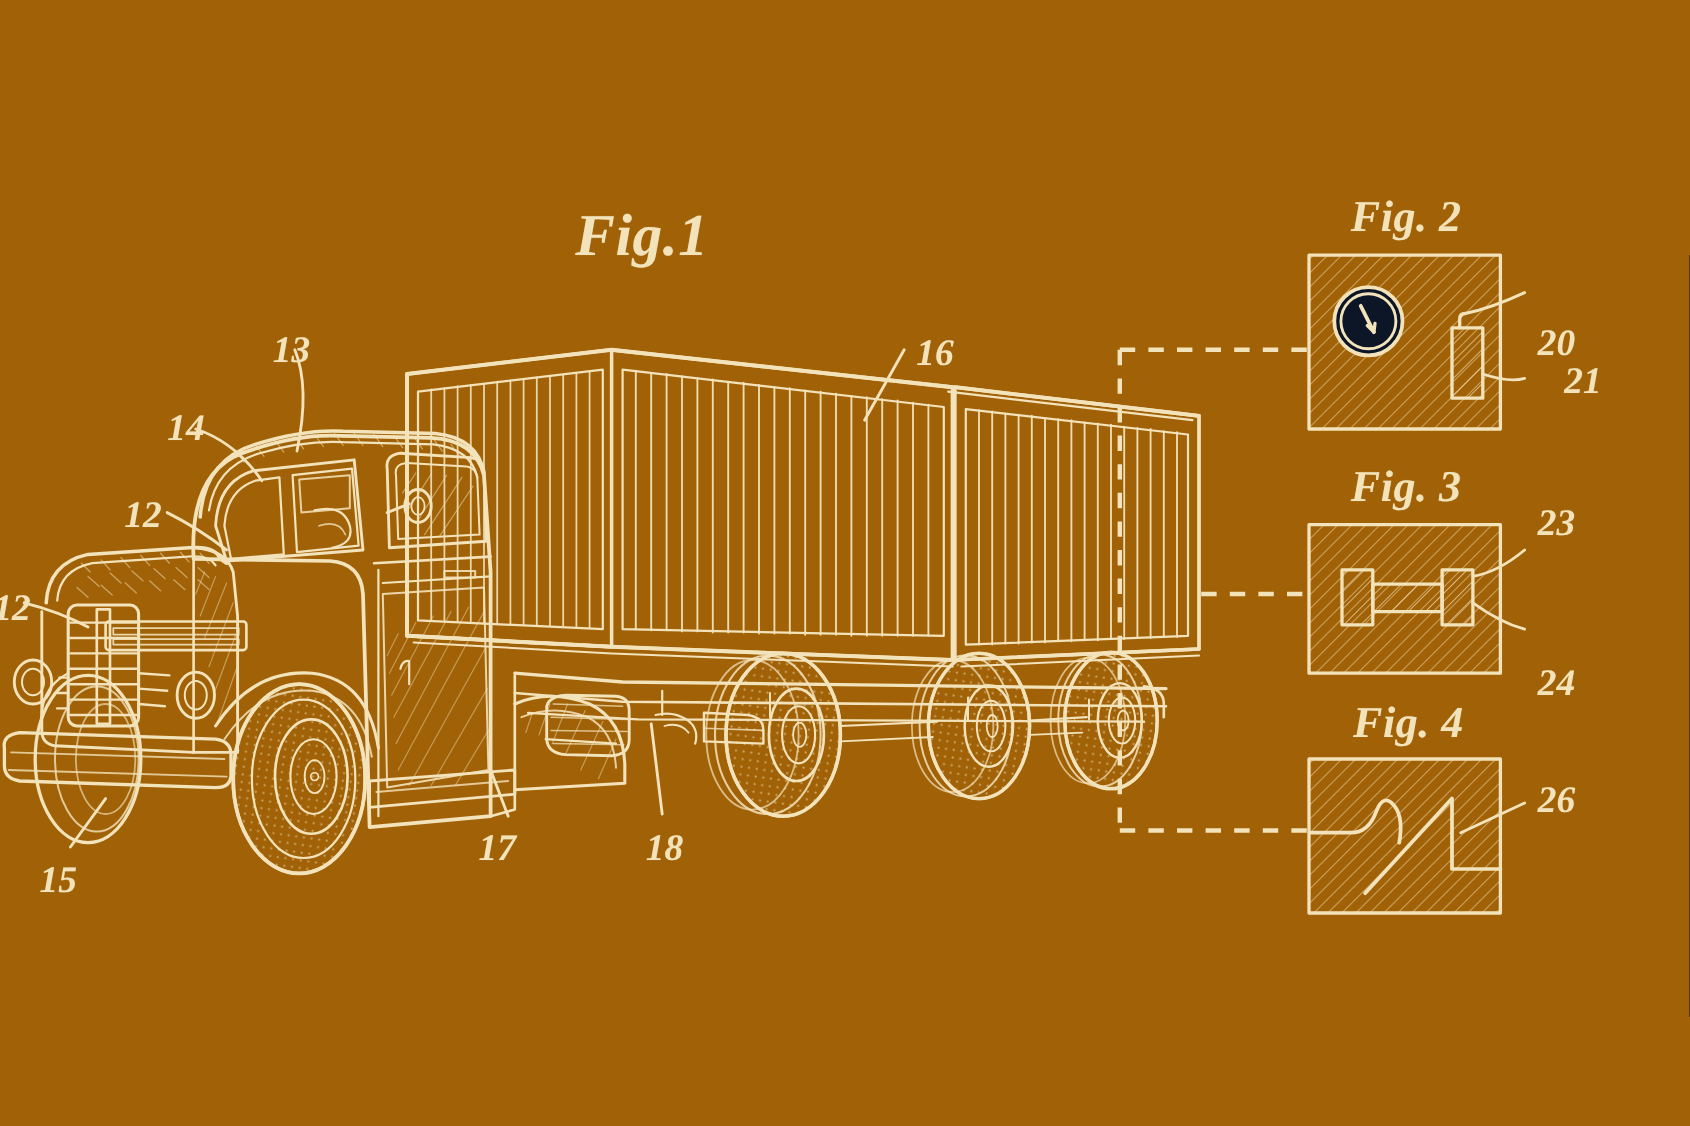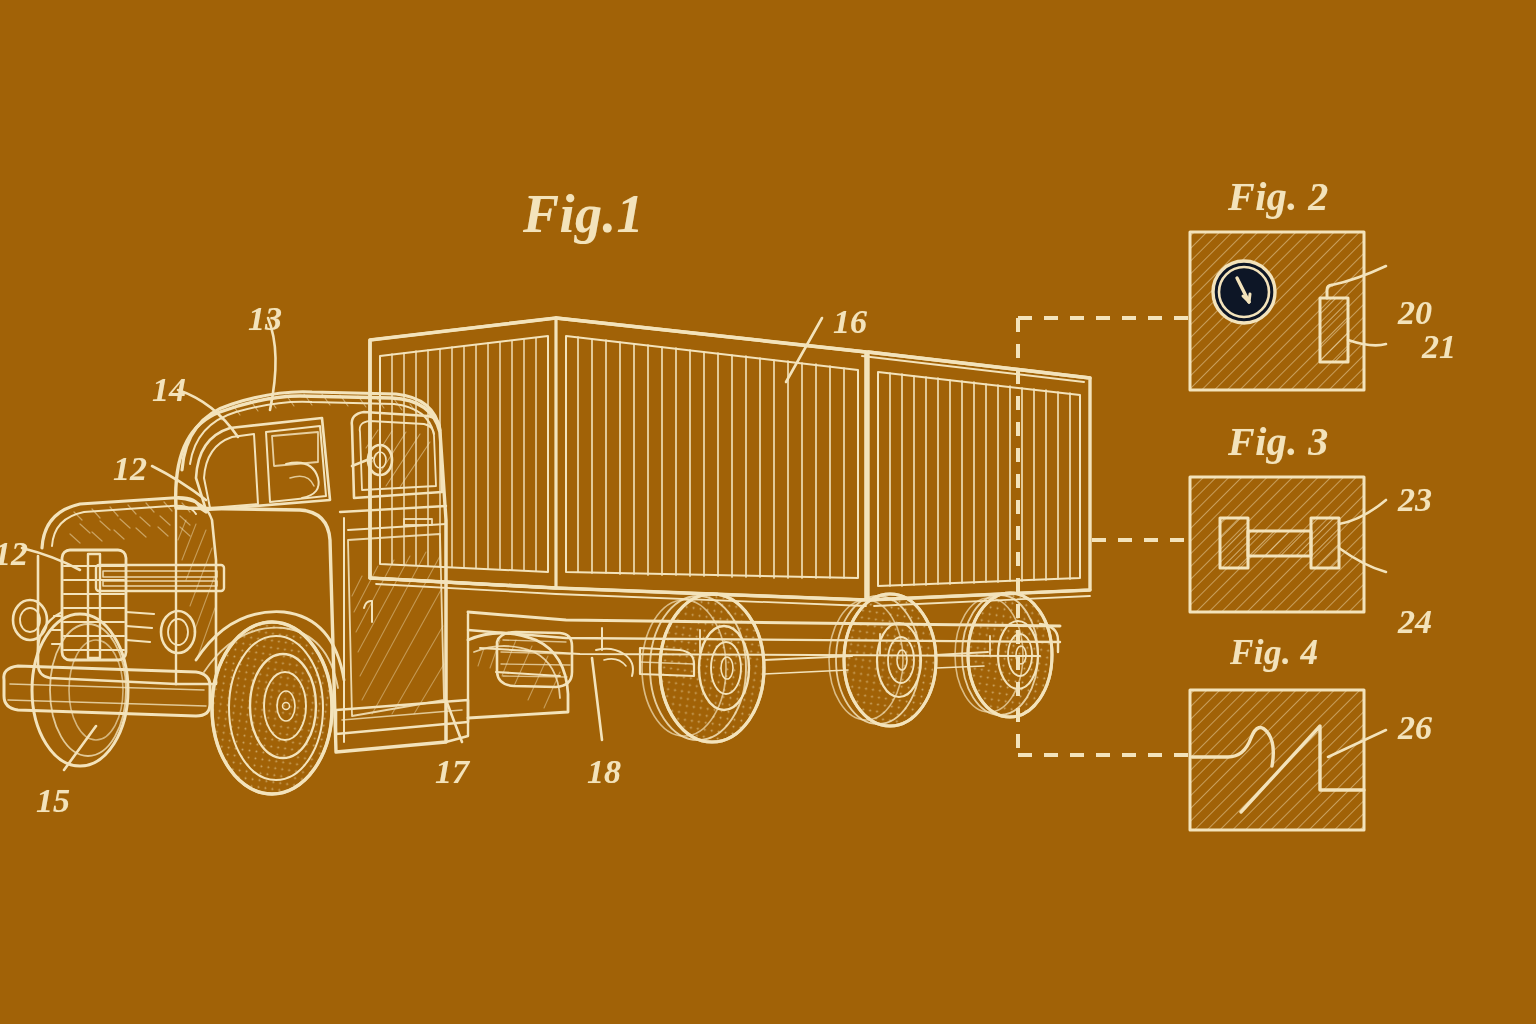--- a/index.html
+++ b/index.html
@@ -38,21 +38,21 @@
     font-style: italic;
     font-weight: 700;
     font-size: 34px;
     white-space: nowrap;
     text-shadow: 0 0 1px rgba(243,227,187,.3);
     user-select: none;
   }
   #title-fig1 { font-size: 54px; left: 523px; top: 183px; }
   #title-fig2 { font-size: 40px; left: 1228px; top: 173px; }
   #title-fig3 { font-size: 40px; left: 1228px; top: 418px; }
-  #title-fig4 { font-size: 35px; left: 1230px; top: 633px; }
+  #title-fig4 { font-size: 40px; left: 1230px; top: 633px; }
 </style>
 </head>
 <body>
 
 <div id="sheet">
 
   <svg id="art" viewBox="0 0 1536 1024">
     <defs>
 
       <pattern id="hatch" width="9" height="9" patternUnits="userSpaceOnUse" patternTransform="rotate(45)">
@@ -480,18 +480,18 @@
       <div class="ref-num" style="left: 248px; top: 300px;">13</div>
       <div class="ref-num" style="left: 152px; top: 371px;">14</div>
       <div class="ref-num" style="left: 113px; top: 450px;">12</div>
       <div class="ref-num" style="left: -6px; top: 535px;">12</div>
       <div class="ref-num" style="left: 36px; top: 782px;">15</div>
       <div class="ref-num" style="left: 833px; top: 303px; font-style: italic;">16</div>
       <div class="ref-num" style="left: 435px; top: 753px;">17</div>
       <div class="ref-num" style="left: 587px; top: 753px;">18</div>
       <div class="ref-num" style="left: 1398px; top: 256px; margin-top: 38px;">20</div>
       <div class="ref-num" style="left: 1398px; top: 328px; margin-left: 24px;">21</div>
-      <div class="ref-num" style="left: 1398px; top: 481px;">23</div>
+      <div class="ref-num" style="left: 1398px; top: 457px;">23</div>
       <div class="ref-num" style="left: 1398px; top: 556px; margin-top: 47px;">24</div>
       <div class="ref-num" style="left: 1398px; top: 709px;">26</div>
     </div>
 
 </div>
 
 </body></html>

